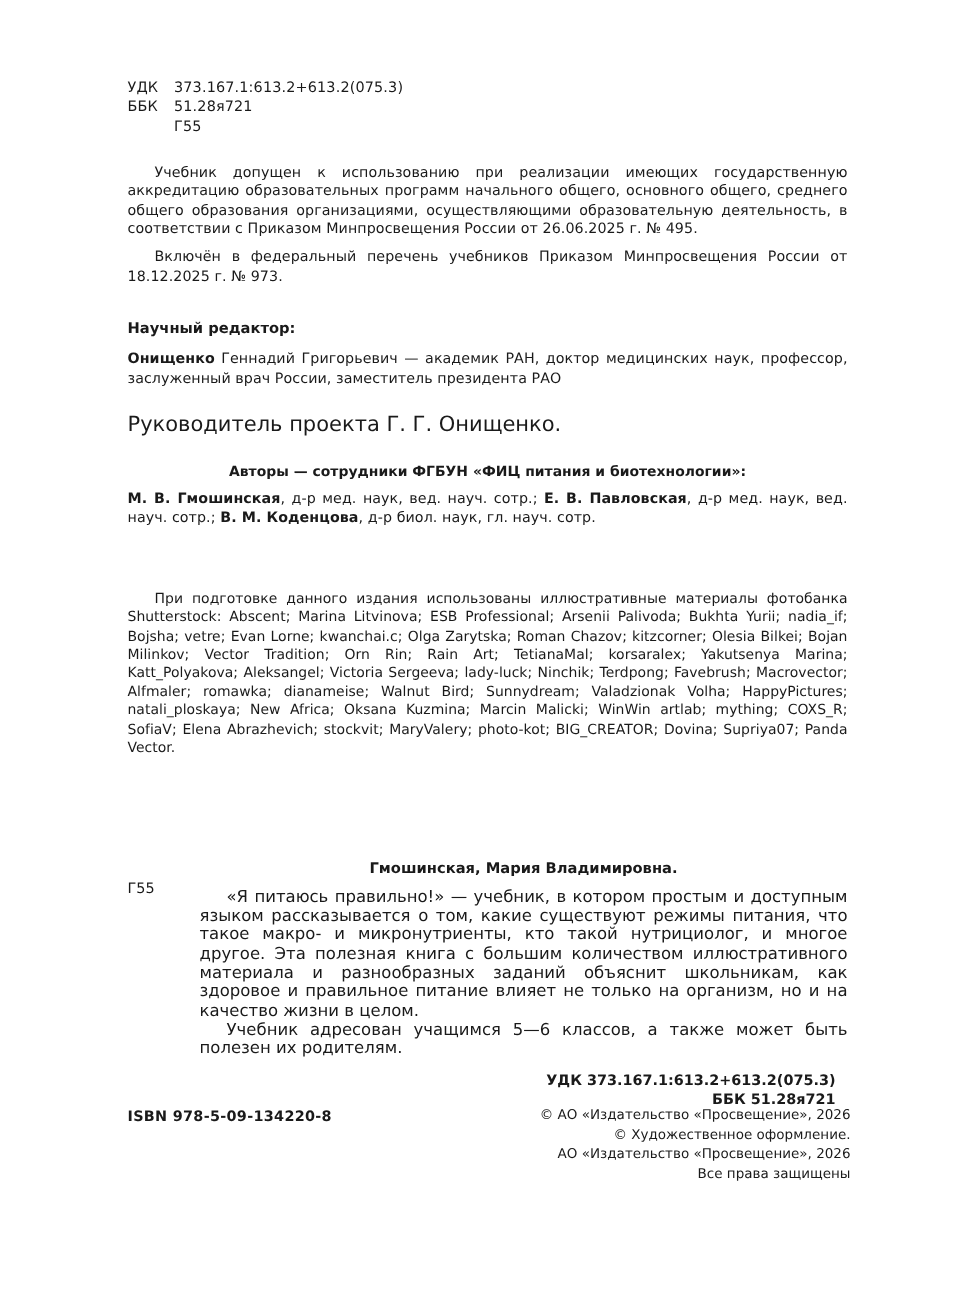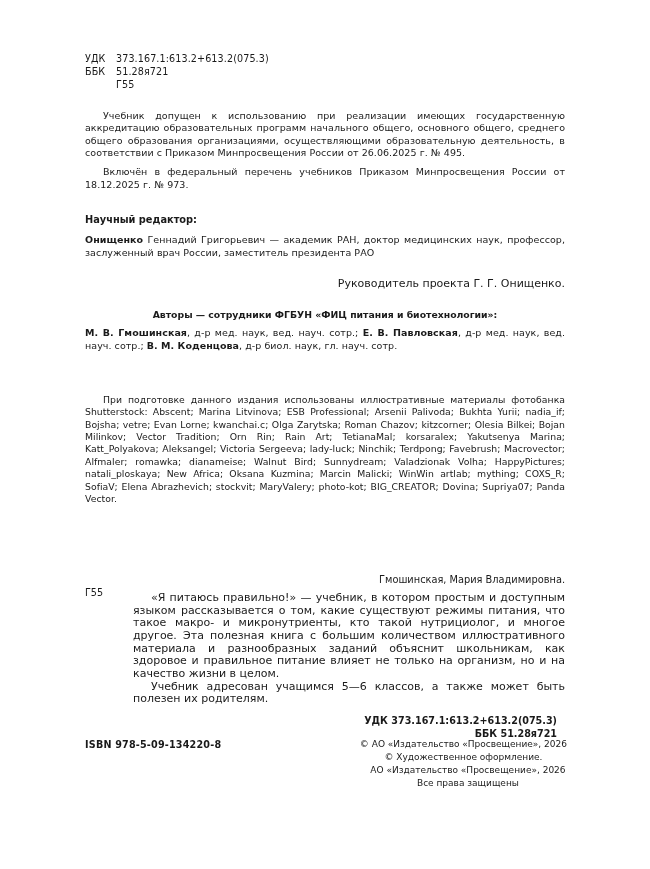--- a/index.html
+++ b/index.html
@@ -72,22 +72,22 @@
     text-align: left;
     line-height: 13px;
   }
   .heading-center-sm {
     font-size: 9.3px;
     font-weight: bold;
     text-align: center;
     line-height: 13px;
   }
   .line-center {
-    font-size: 11px;
-    text-align: right;
+    font-size: 14px;
+    text-align: left;
     line-height: 13px;
   }
 
   
   .credits {
     font-size: 9.3px;
     line-height: 12.4px;
     text-align: justify;
     letter-spacing: 0.02px;
   }
@@ -103,24 +103,24 @@
     left: 0;
     top: 13px;
     font-size: 9.6px;
     line-height: 13px;
   }
   .cip-body {
     padding-left: 48px;
     text-align: justify;
   }
   .cip-author {
-    font-weight: normal;
+    font-weight: bold;
     font-size: 9.8px;
     line-height: 13px;
-    text-align: right;
+    text-align: center;
   }
   .cip-desc {
     text-indent: 18px;
     text-align: justify;
     line-height: 13.0px;
   }
   .cip-isbn {
     text-indent: 18px;
     line-height: 13px;
     margin-top: 2px;
@@ -158,21 +158,21 @@
   .footer-isbn {
     font-size: 9.6px;
     font-weight: bold;
     letter-spacing: 0.2px;
     line-height: 13px;
     white-space: nowrap;
   }
   .footer-rights {
     font-size: 9.0px;
     line-height: 13.0px;
-    text-align: center;
+    text-align: right;
     white-space: nowrap;
   }
   .footer-rights .sub {
     padding-left: 9px;
     display: block;
   }
   .nowrap { white-space: nowrap; }
 </style>
 </head>
 <body>

